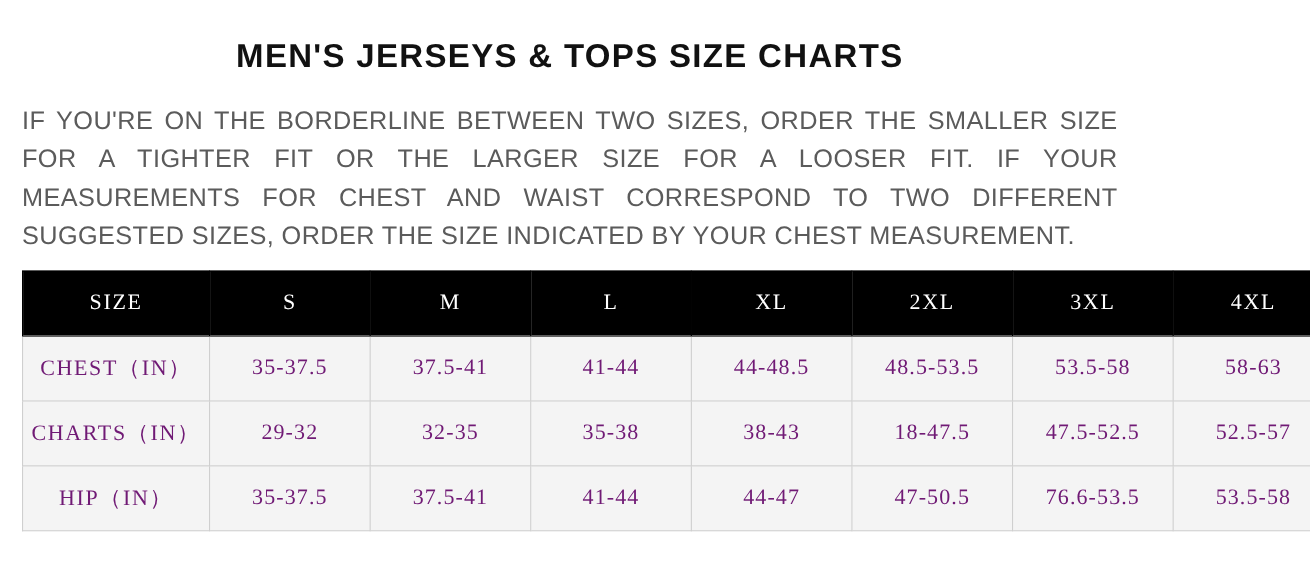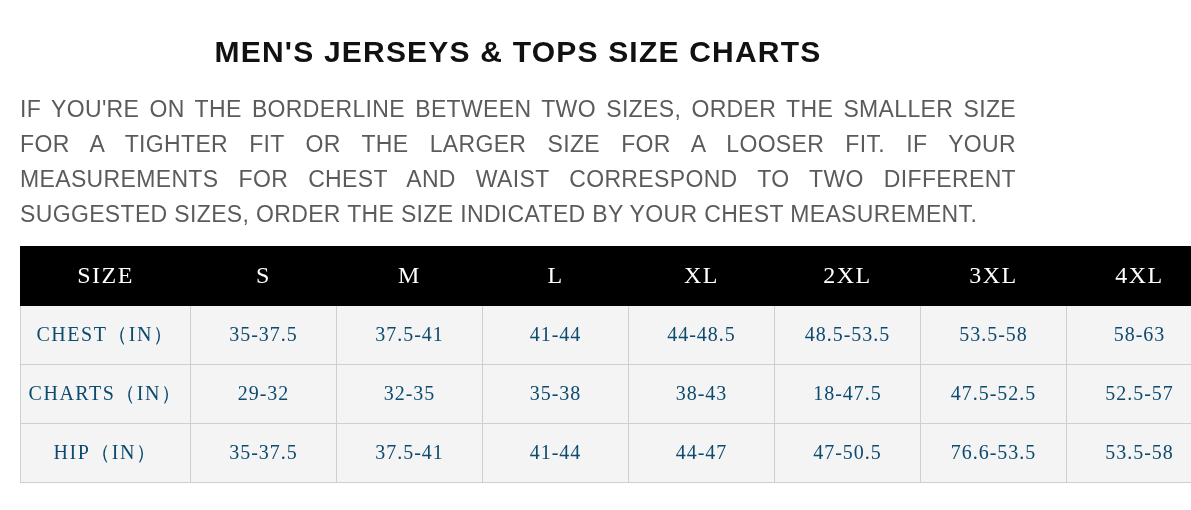--- a/index.html
+++ b/index.html
@@ -54,29 +54,29 @@
     font-family: "Liberation Serif", serif;
   }
   table.size-chart th,
   table.size-chart td {
     border: 1px solid #cfcfcf;
     text-align: center;
     vertical-align: middle;
     height: 58px;
     font-size: 20px;
     letter-spacing: 1px;
-    color: #0c4a6e;
+    color: #701a75;
     padding: 0 2px;
     font-weight: normal;
   }
   table.size-chart thead th {
     background: #000000;
     color: #ffffff;
     border: 1px solid #000000;
-    font-size: 24px;
+    font-size: 20px;
     letter-spacing: 1.5px;
   }
   table.size-chart tbody td {
     background: #f4f4f4;
   }
   table.size-chart tbody td.rowhead {
     background: #f4f4f4;
     letter-spacing: 1.5px;
   }
   .col-head { width: 165px; }

